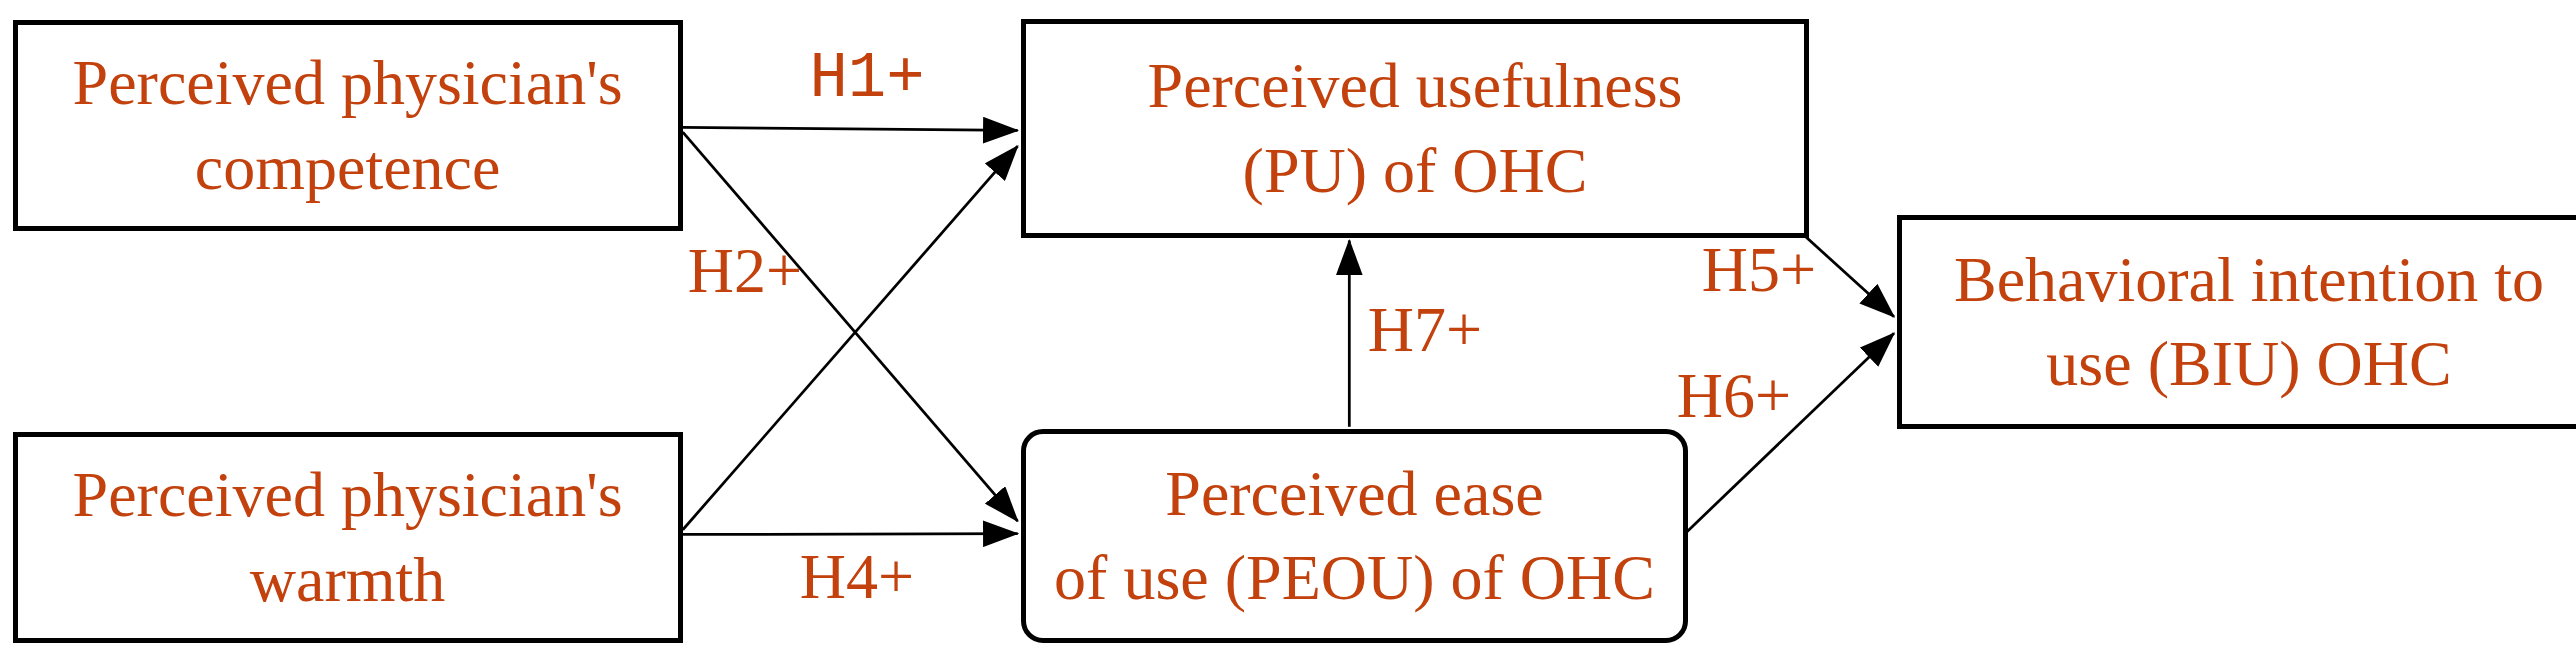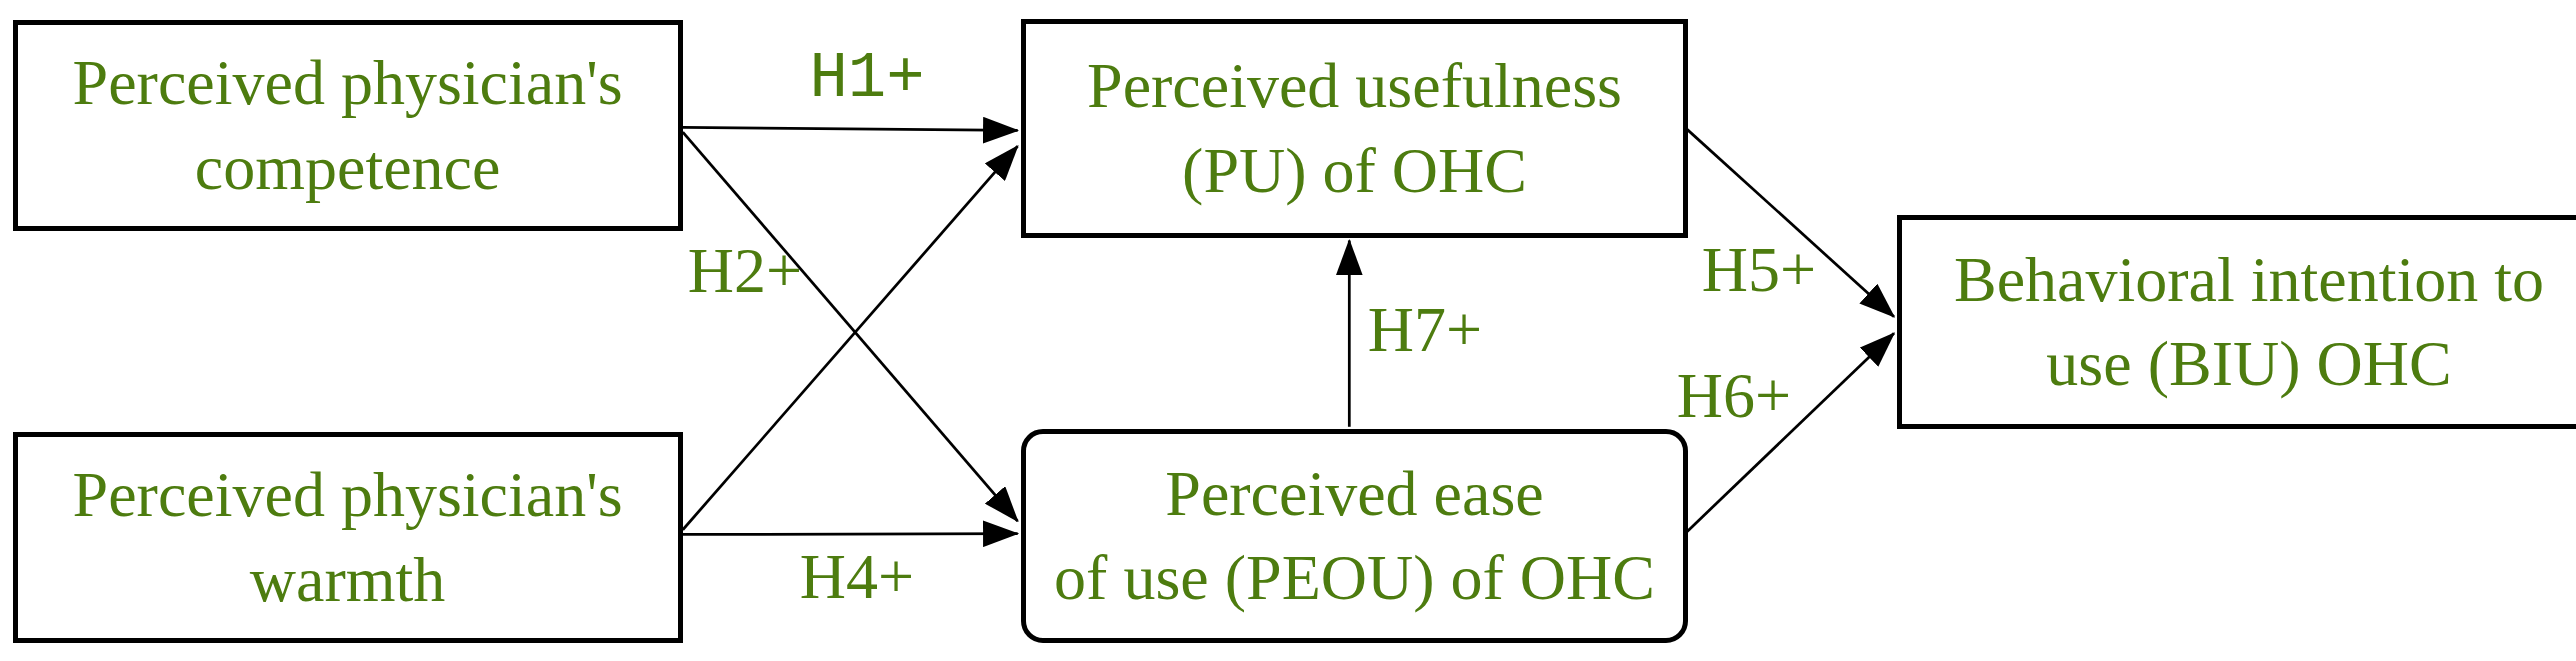--- a/index.html
+++ b/index.html
@@ -6,21 +6,21 @@
     margin: 0;
     padding: 0;
     background: #ffffff;
   }
   .canvas {
     position: relative;
     width: 2576px;
     height: 661px;
     background: #ffffff;
     font-family: "Liberation Serif", "DejaVu Serif", serif;
-    color: #4d7c0f;
+    color: #c2410c;
     overflow: hidden;
   }
   .connectors {
     position: absolute;
     left: 0;
     top: 0;
     width: 2576px;
     height: 661px;
   }
   .connectors line {
@@ -46,21 +46,21 @@
   .hyp-label {
     position: absolute;
     transform: translate(-50%, -50%);
     font-size: 64px;
     line-height: 1;
     white-space: nowrap;
   }
   
   .box-competence { left: 12.6px;   top: 20.4px;  width: 670px; height: 211px; }
   .box-warmth     { left: 12.6px;   top: 432px; width: 670px; height: 211px; }
-  .box-pu         { left: 1021px; top: 19px;  width: 667px; height: 219px; }
+  .box-pu         { left: 1021px; top: 19px;  width: 788px; height: 219px; }
   .box-peou       { left: 1021px; top: 429px; width: 667px; height: 214px; border-radius: 22px; }
   .box-biu        { left: 1897px; top: 215px; width: 704px; height: 214px; }
   
   .hyp-h1 { left: 867px; top: 79px; font-family: Liberation Mono, monospace; }
   .hyp-h2 { left: 745px;  top: 271px; }
   .hyp-h3 { left: 745px;  top: 403px; }
   .hyp-h4 { left: 857px; top: 577px; text-align: right; }
   .hyp-h5 { left: 1759px; top: 270px; text-align: center; }
   .hyp-h6 { left: 1734px; top: 396px; }
   .hyp-h7 { left: 1425px; top: 330px; }

